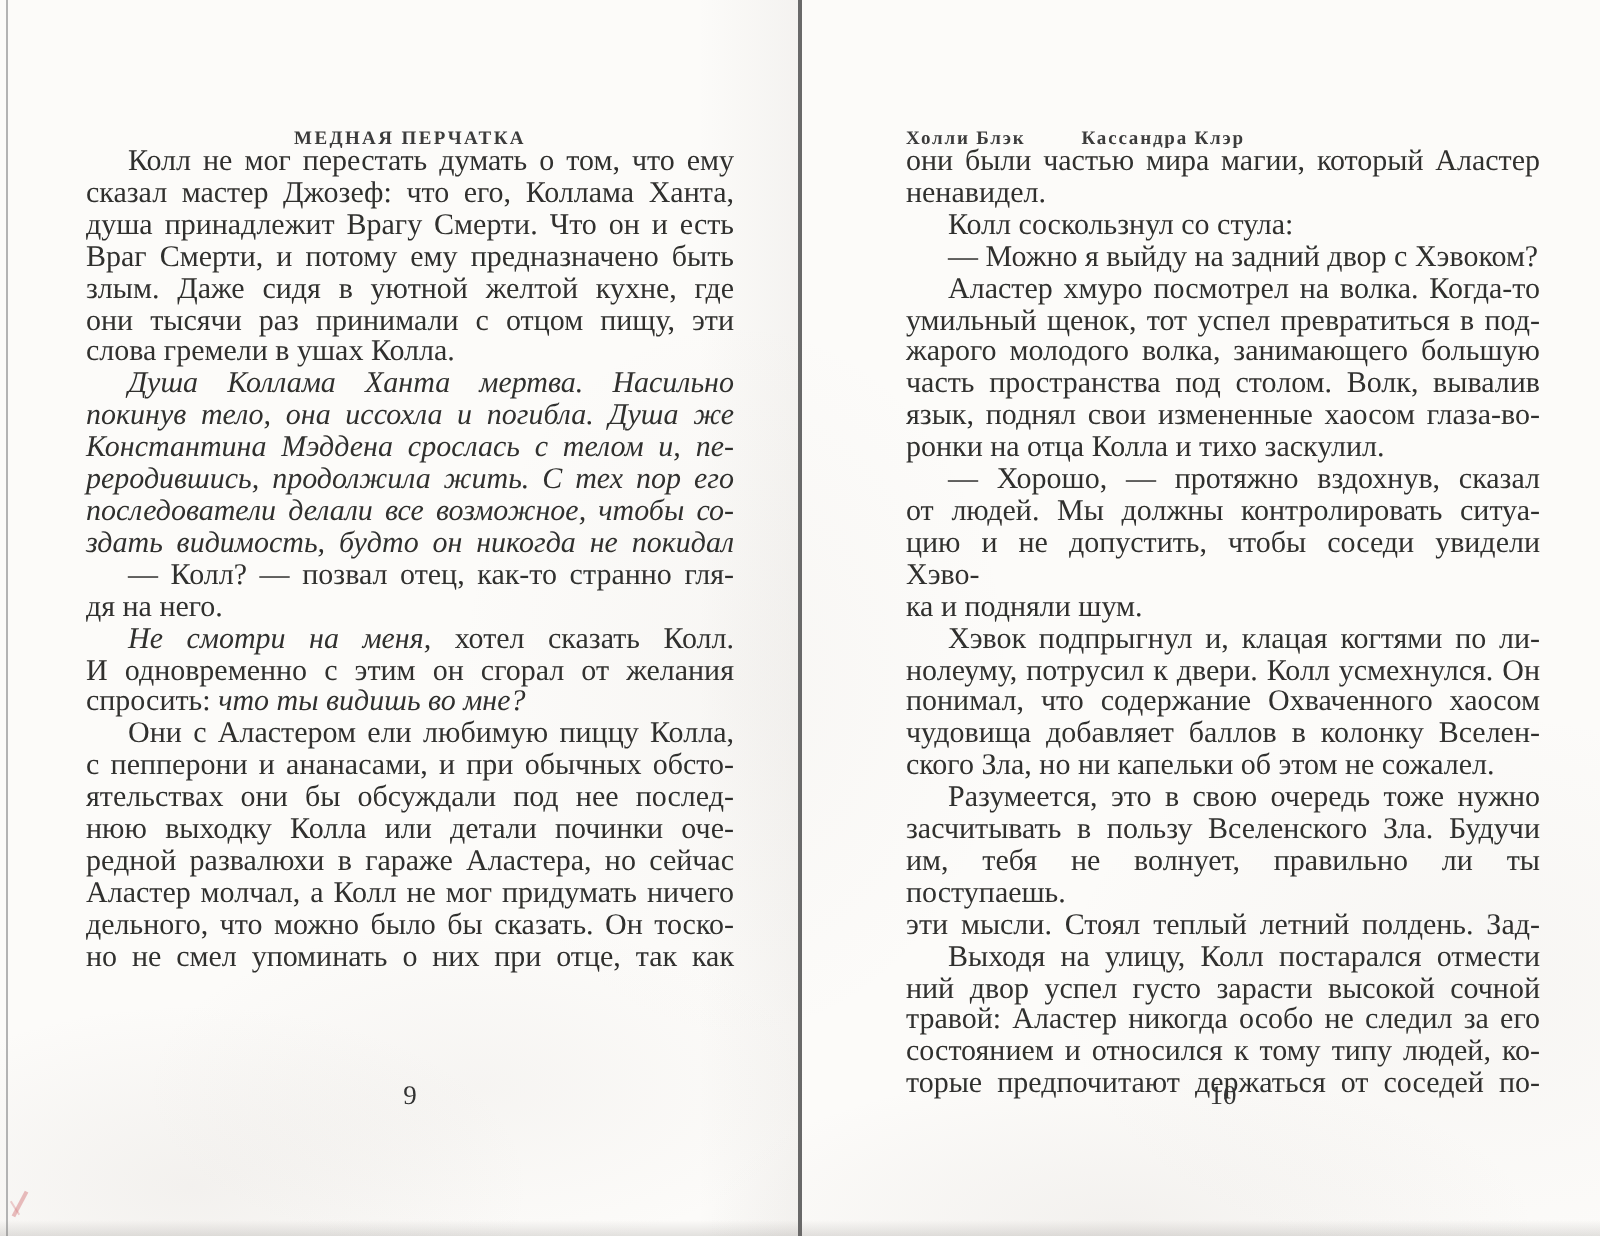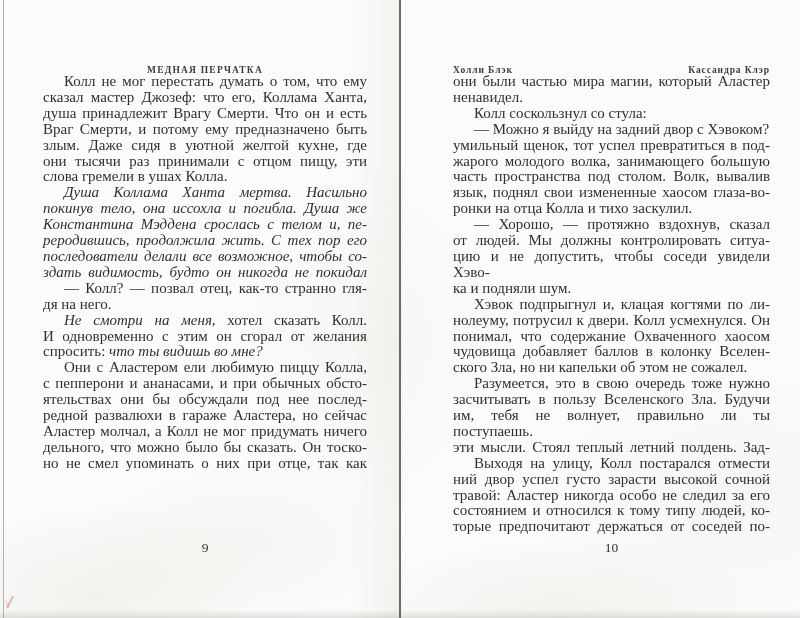--- a/index.html
+++ b/index.html
@@ -32,21 +32,21 @@
 
   .page{position:absolute;top:0;height:618px;}
   .page-left{left:43px;width:324px;}
   .page-right{left:453px;width:317px;}
 
   .running-head{
     position:absolute;top:49px;left:0;right:0;
     font-weight:bold;font-size:9.5px;letter-spacing:1.2px;
     color:#3c3c3c;text-align:center;white-space:nowrap;margin-top:16px;
   }
-  .running-head.authors{display:flex;justify-content:space-between;gap:48px;letter-spacing:0.9px;}
+  .running-head.authors{display:flex;justify-content:flex-start;gap:28px;letter-spacing:0.9px;}
 
   .body-text{position:absolute;top:74px;left:0;right:0;font-size:15px;line-height:15.9px;}
 
   .line{text-align:justify;text-align-last:justify;}
   .line.endline{text-align-last:left;}
   .line.indent{text-indent:21px;}
   .para.italic{font-style:italic;}
   .seg-it{font-style:italic;}
   .seg-rm{font-style:normal;}
 
@@ -86,20 +86,21 @@
         </div>
         <div class="para">
           <div class="line indent"><span class="seg-it">Не смотри на меня,</span><span class="seg-rm"> хотел сказать Колл.</span></div>
           <div class="line">И одновременно с этим он сгорал от желания</div>
           <div class="line endline"><span class="seg-rm">спросить: </span><span class="seg-it">что ты видишь во мне?</span></div>
         </div>
         <div class="para">
           <div class="line indent">Они с Аластером ели любимую пиццу Колла,</div>
           <div class="line">с пепперони и ананасами, и при обычных обсто-</div>
           <div class="line">ятельствах они бы обсуждали под нее послед-</div>
+          <div class="line">нюю выходку Колла или детали починки оче-</div>
           <div class="line">редной развалюхи в гараже Аластера, но сейчас</div>
           <div class="line">Аластер молчал, а Колл не мог придумать ничего</div>
           <div class="line">дельного, что можно было бы сказать. Он тоско-</div>
           <div class="line">но не смел упоминать о них при отце, так как</div>
         </div>
       </div>
     <div class="pagenum">9</div>
   </section>
 
   <div class="spine-line"></div>
@@ -114,20 +115,21 @@
           <div class="line">они были частью мира магии, который Аластер</div>
           <div class="line endline">ненавидел.</div>
         </div>
         <div class="para">
           <div class="line endline indent">Колл соскользнул со стула:</div>
         </div>
         <div class="para">
           <div class="line endline indent">— Можно я выйду на задний двор с Хэвоком?</div>
         </div>
         <div class="para">
+          <div class="line indent">Аластер хмуро посмотрел на волка. Когда-то</div>
           <div class="line">умильный щенок, тот успел превратиться в под-</div>
           <div class="line">жарого молодого волка, занимающего большую</div>
           <div class="line">часть пространства под столом. Волк, вывалив</div>
           <div class="line">язык, поднял свои измененные хаосом глаза-во-</div>
           <div class="line endline">ронки на отца Колла и тихо заскулил.</div>
         </div>
         <div class="para">
           <div class="line indent">— Хорошо, — протяжно вздохнув, сказал</div>
           <div class="line">от людей. Мы должны контролировать ситуа-</div>
           <div class="line">цию и не допустить, чтобы соседи увидели Хэво-</div>

